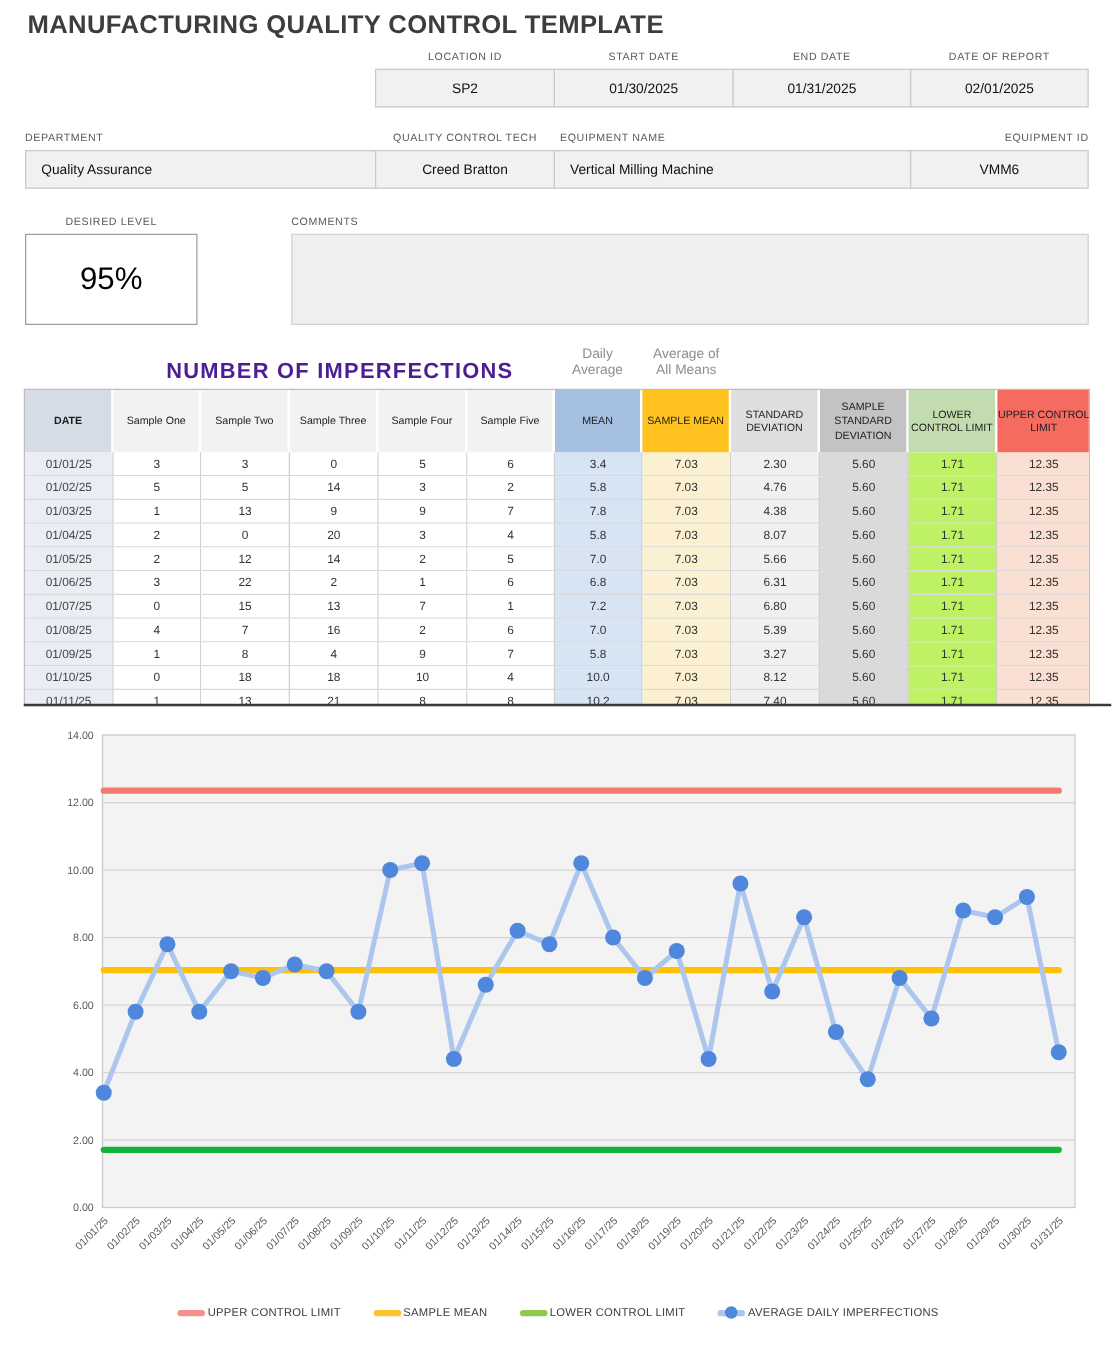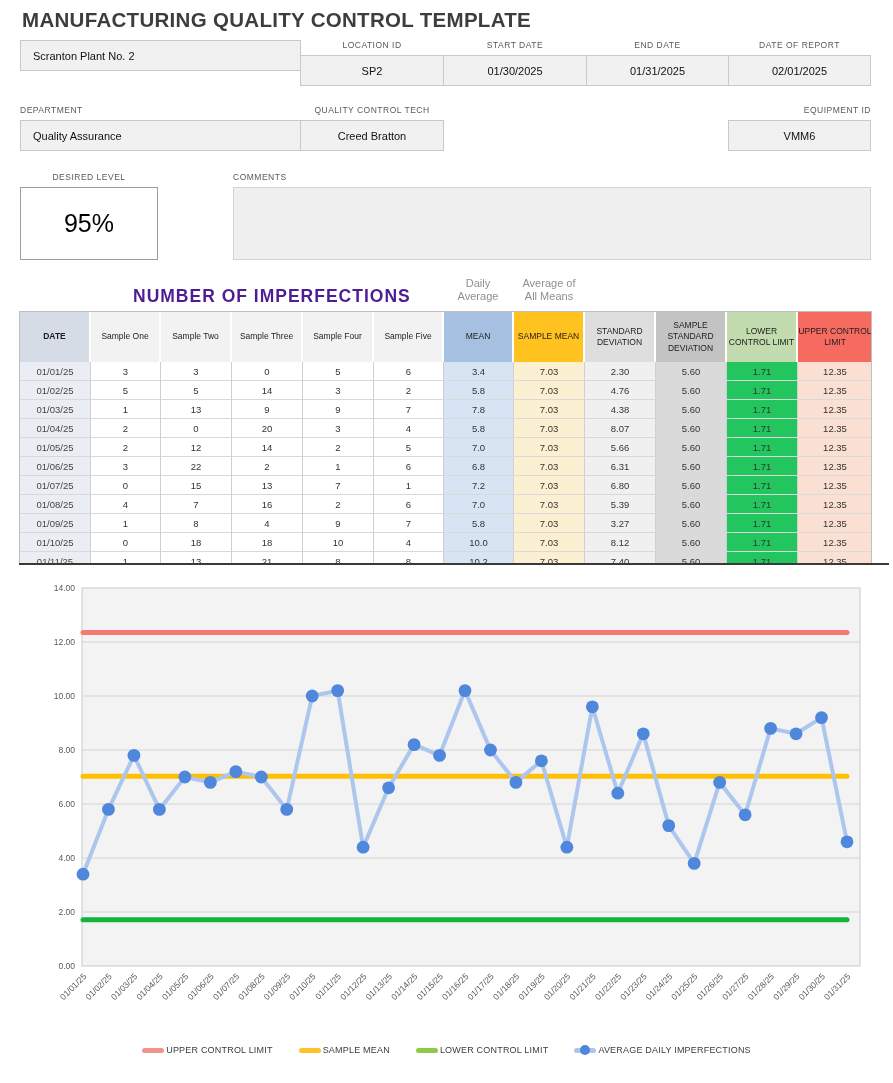--- a/index.html
+++ b/index.html
@@ -44,41 +44,40 @@
   .h6{background:#a6c0e2;} .h7{background:#ffc21e;} .h8{background:#dedede;}
   .h9{background:#c3c3c3;} .h10{background:#c2dcaf;} .h11{background:#f56b60;border-right:none;}
   .trow{height:19px;}
   .td{display:flex;align-items:center;justify-content:center;font-size:9.5px;color:#333;
       border-right:1px solid #cfcfcf;border-bottom:1px solid #d9d9d9;box-sizing:border-box;background:#fff;}
   .trow .td:first-child{background:#eaeef4;color:#444;}
   .trow .td:nth-child(7){background:#d6e4f4;}
   .trow .td:nth-child(8){background:#fcf0d2;}
   .trow .td:nth-child(9){background:#f0f0f0;}
   .trow .td:nth-child(10){background:#dadada;}
-  .trow .td:nth-child(11){background:#22c55e;}
+  .trow .td:nth-child(11){background:#bef264;}
   .trow .td:nth-child(12){background:#fae0d2;border-right:none;}
   .cut-line{position:absolute;left:19px;top:563px;width:870px;height:2px;background:#3a3a3a;}
   
   .chart-svg{position:absolute;left:0;top:567px;}
   .legend{position:absolute;left:0;top:1045px;width:893px;display:flex;justify-content:center;
           align-items:center;gap:26px;}
   .leg{display:flex;align-items:center;gap:2px;}
   .lsw{display:inline-block;width:22px;height:5px;border-radius:3px;position:relative;}
   .ldot{position:absolute;left:6px;top:-2.5px;width:10px;height:10px;border-radius:50%;}
   .llab{font-size:9px;color:#3b3b3b;letter-spacing:.2px;}
 </style>
 </head>
 <body>
 
 <div class="page">
 
   <h1 class="page-title">MANUFACTURING QUALITY CONTROL TEMPLATE</h1>
 
   <div class="field f-loc">
-    <div class="fbox al">Scranton Plant No. 2</div>
   </div>
   <div class="field f-locid">
     <div class="flabel ac">LOCATION ID</div>
     <div class="fbox">SP2</div>
   </div>
   <div class="field f-start">
     <div class="flabel ac">START DATE</div>
     <div class="fbox">01/30/2025</div>
   </div>
   <div class="field f-end">
@@ -90,20 +89,24 @@
     <div class="fbox">02/01/2025</div>
   </div>
 
   <div class="field f-dept">
     <div class="flabel">DEPARTMENT</div>
     <div class="fbox al">Quality Assurance</div>
   </div>
   <div class="field f-tech">
     <div class="flabel ac">QUALITY CONTROL TECH</div>
     <div class="fbox">Creed Bratton</div>
+  </div>
+  <div class="field f-equip">
+    <div class="flabel pad5">EQUIPMENT NAME</div>
+    <div class="fbox al">Vertical Milling Machine</div>
   </div>
   <div class="field f-eqid">
     <div class="flabel ar">EQUIPMENT ID</div>
     <div class="fbox">VMM6</div>
   </div>
 
   <div class="field f-desired">
     <div class="flabel ac">DESIRED LEVEL</div>
     <div class="desired-box">95%</div>
   </div>

